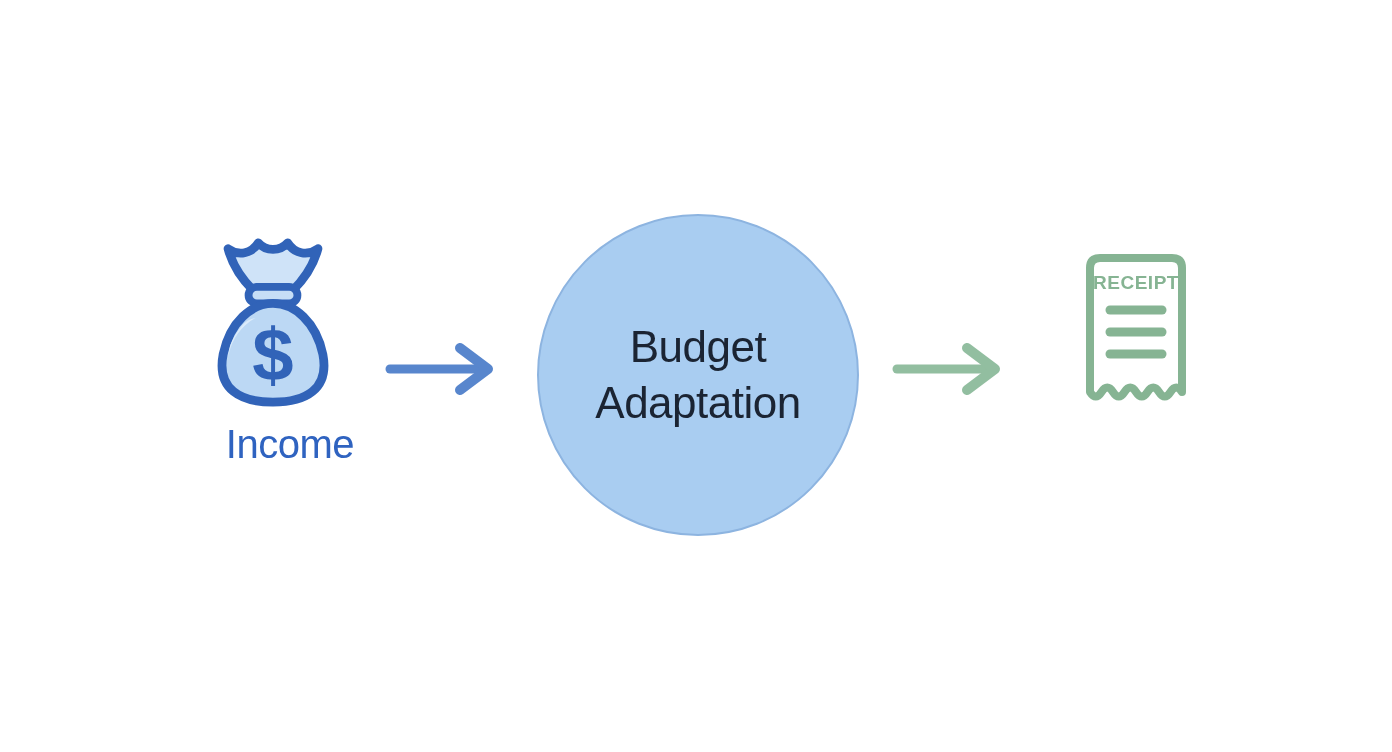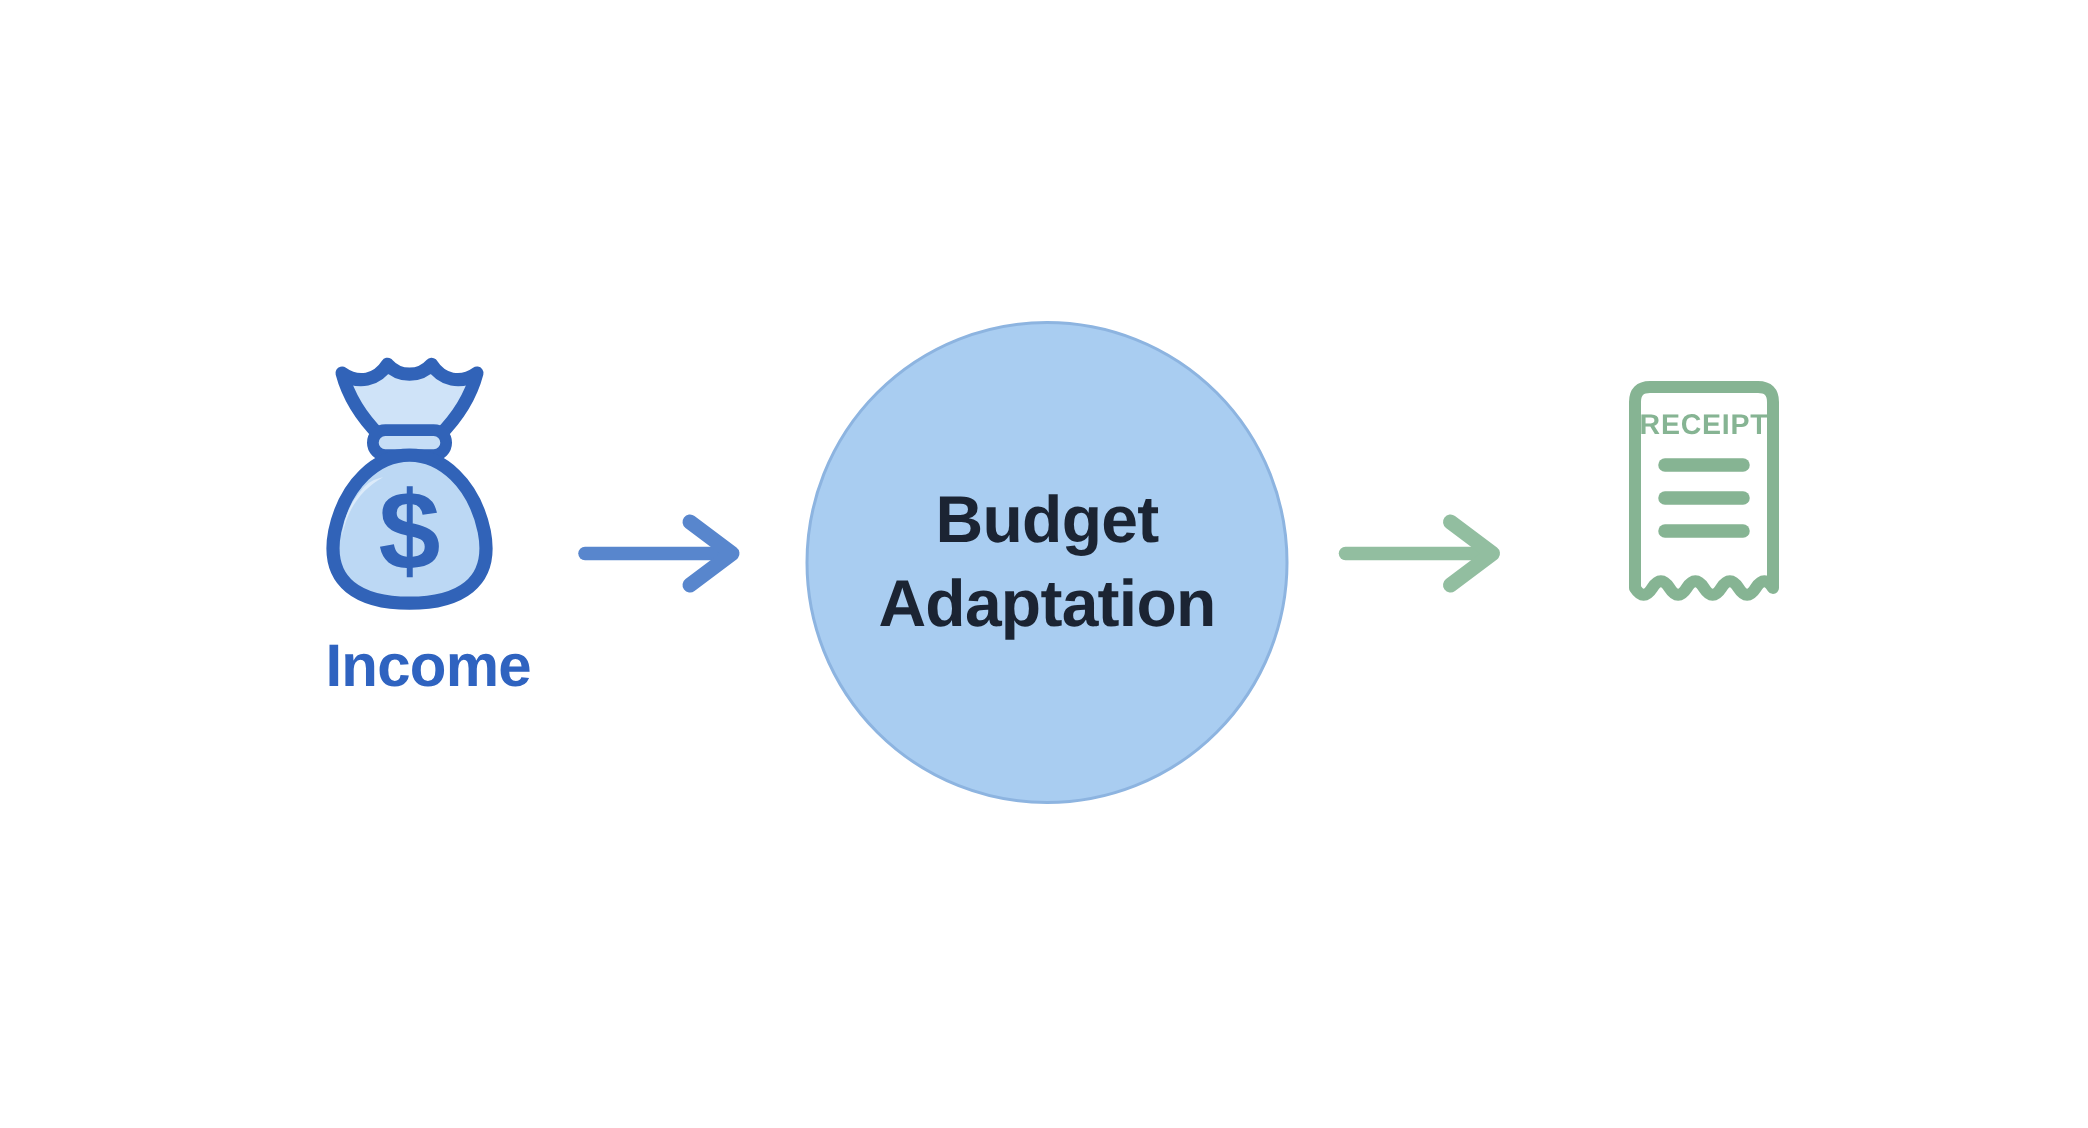--- a/index.html
+++ b/index.html
@@ -13,21 +13,21 @@
     background: #ffffff;
   }
 
   .node { position: absolute; text-align: right; }
 
   .node-income { left: 192px; top: 236px; width: 162px; }
   .node-income .icon-svg { display: block; margin: 0 auto; width: 130px; height: 172px; }
   .node-label {
     margin-top: 14px;
     font-size: 40px;
-    font-weight: 700;
+    font-weight: 400;
     letter-spacing: -0.5px;
   }
   .income-label { color: #2f63c0; }
 
   .arrow-svg { position: absolute; width: 116px; height: 56px; }
   .arrow-left { left: 383px; top: 341px; }
   .arrow-right { left: 890px; top: 341px; }
 
   .center-circle {
     position: absolute;
@@ -38,21 +38,21 @@
     border-radius: 50%;
     display: flex;
     align-items: center;
     justify-content: center;
   }
   .center-label {
     width: 260px;
     text-align: center;
     font-size: 44px;
     line-height: 1.28;
-    font-weight: 700;
+    font-weight: 400;
     color: #1b2433;
     letter-spacing: -0.5px;
   }
 
   .node-expenses { left: 1036px; top: 246px; width: 200px; }
   .node-expenses .icon-svg { display: block; margin: 0 auto; width: 124px; height: 162px; }
   .expenses-label { color: #7fb08d; }
 
   .icon-svg text { font-family: "Liberation Sans", "DejaVu Sans", sans-serif; }
 </style>

